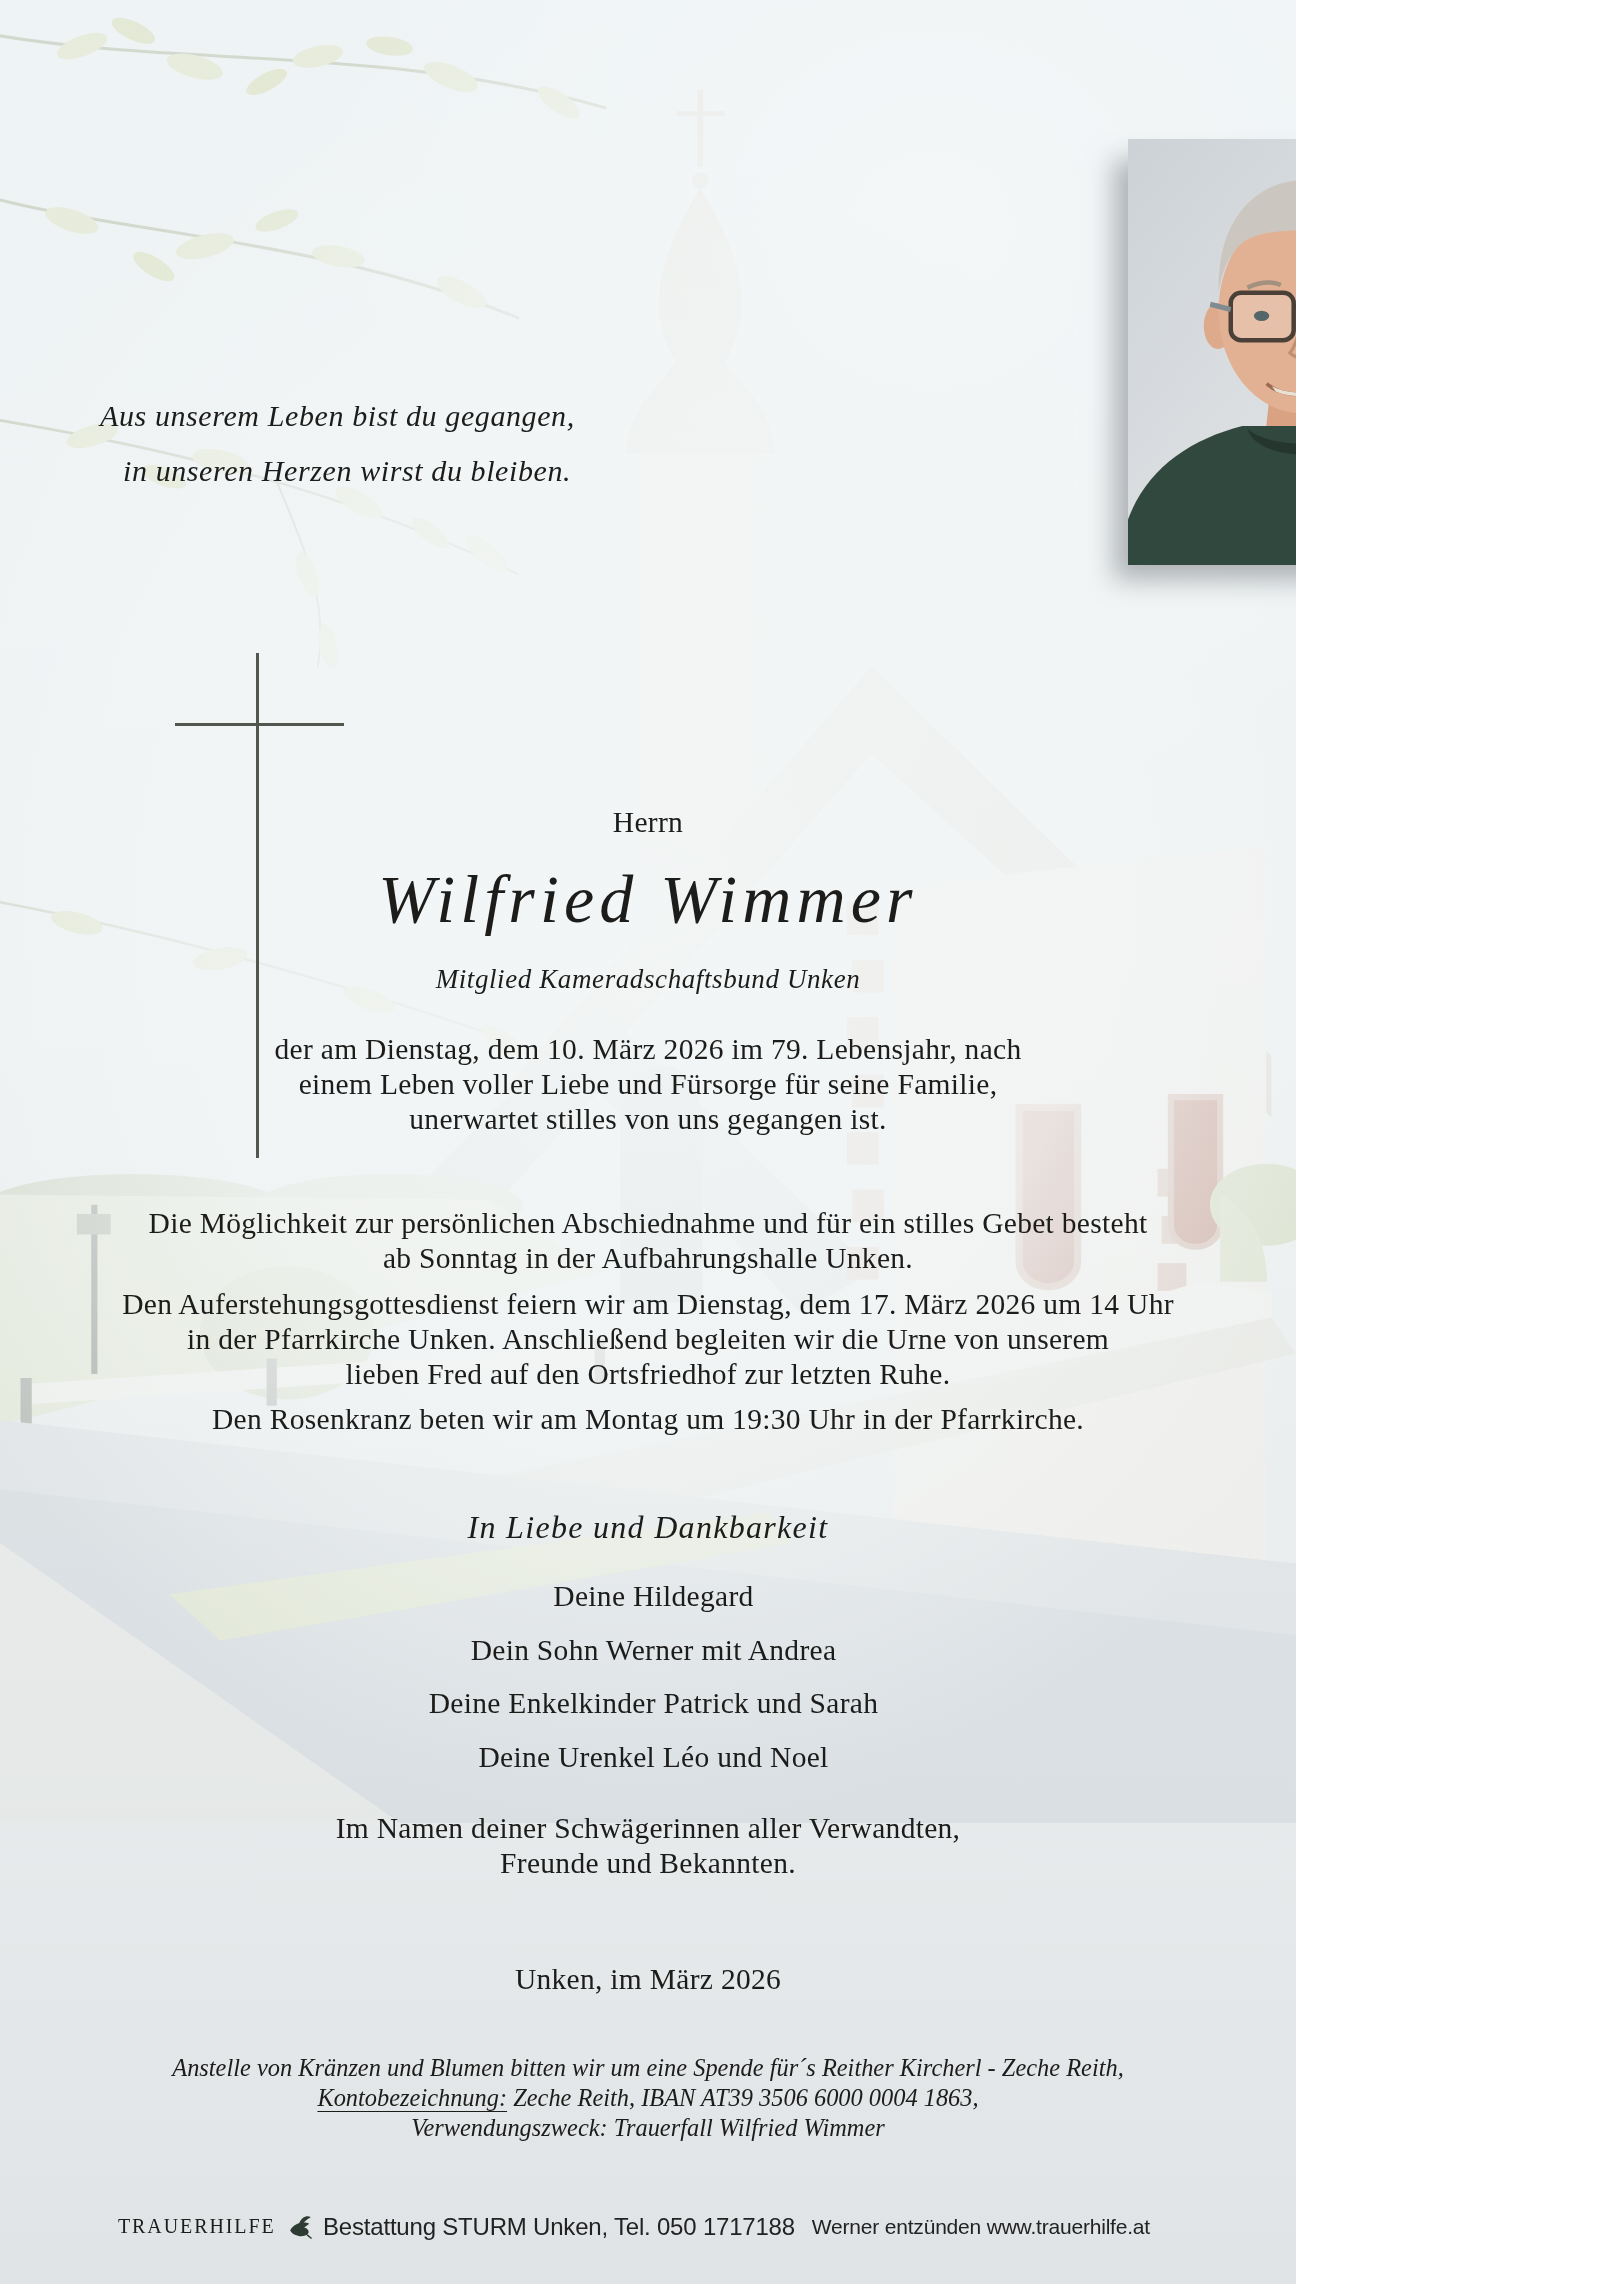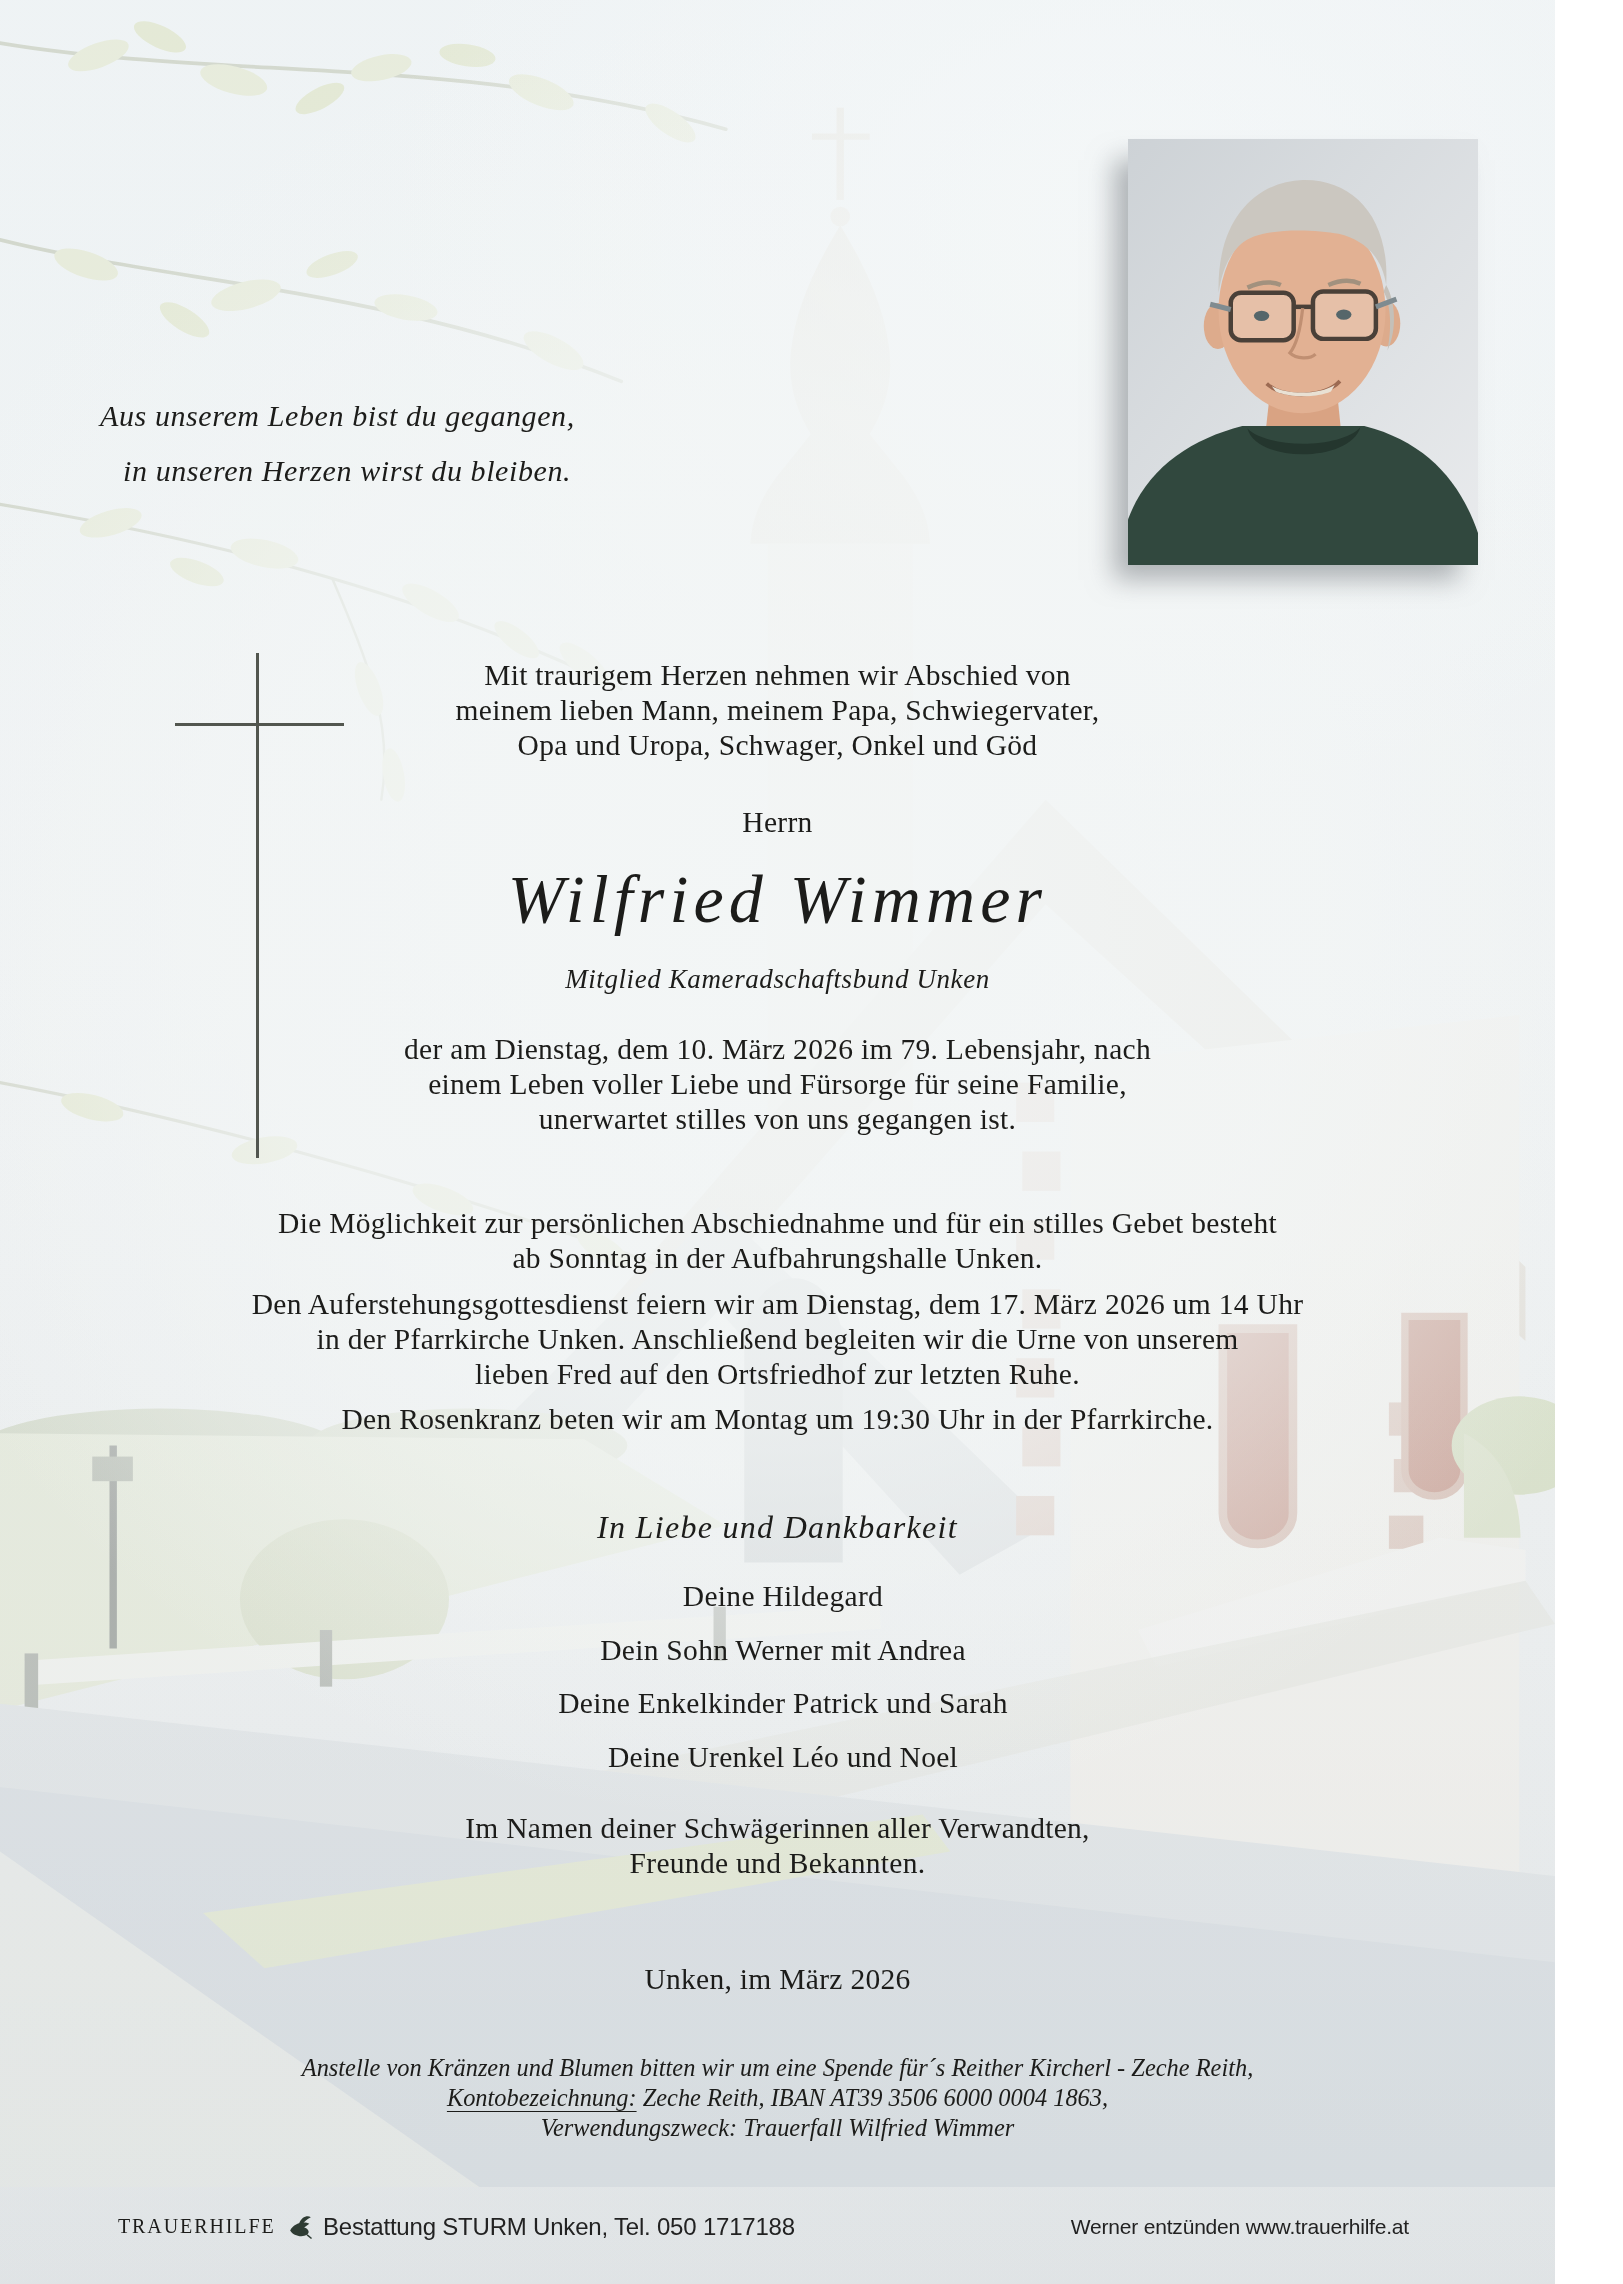--- a/index.html
+++ b/index.html
@@ -1,19 +1,19 @@
 <!DOCTYPE html>
 <html style="font-size:10.3px"><head>
 <meta charset="utf-8">
 <style>
   html,body{margin:0;padding:0;}
   body{background:#ffffff;}
   .page{
     position:relative;
-    width:1555px;
+    width:1296px;
     height:2284px;
     overflow:hidden;
     background:linear-gradient(180deg,#edf2f4 0%,#eef1f2 42%,#e9eced 72%,#dfe3e5 100%);
     font-family:"Liberation Serif",serif;
     color:#1c1c1a;
   }
   .bg-scene{position:absolute;inset:0;opacity:.55;}
   .bg-wash{
     position:absolute;inset:0;
     background:
@@ -203,25 +203,20 @@
   <div>
     <div class="cross-v"></div>
     <div class="cross-h"></div>
   </div>
 
   <div class="layer quote">
     <div class="quote-line l1">Aus unserem Leben bist du gegangen,</div>
     <div class="quote-line l2">in unseren Herzen wirst du bleiben.</div>
   </div>
 
-  <div class="layer center-block body-text intro">
-    <div>Mit traurigem Herzen nehmen wir Abschied von</div>
-    <div>meinem lieben Mann, meinem Papa, Schwiegervater,</div>
-    <div>Opa und Uropa, Schwager, Onkel und Göd</div>
-  </div>
 
   <div class="layer center-block body-text salutation">Herrn</div>
 
   <h1 class="layer center-block deceased-name">Wilfried Wimmer</h1>
 
   <div class="layer center-block membership">Mitglied Kameradschaftsbund Unken</div>
 
   <div class="layer center-block body-text death">
     <div>der am Dienstag, dem 10. März 2026 im 79. Lebensjahr, nach</div>
     <div>einem Leben voller Liebe und Fürsorge für seine Familie,</div>

